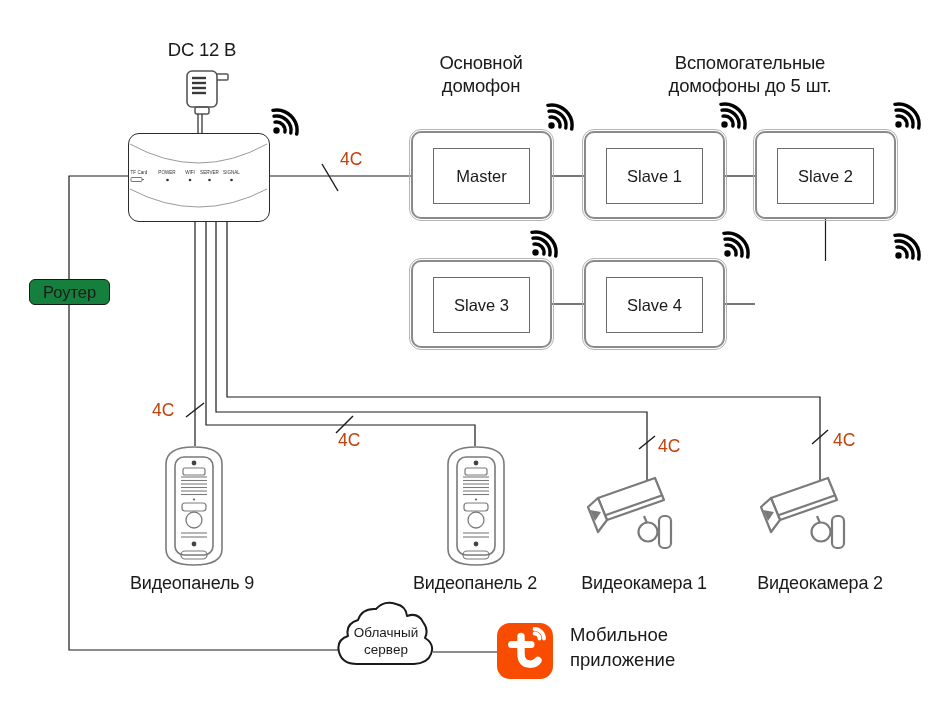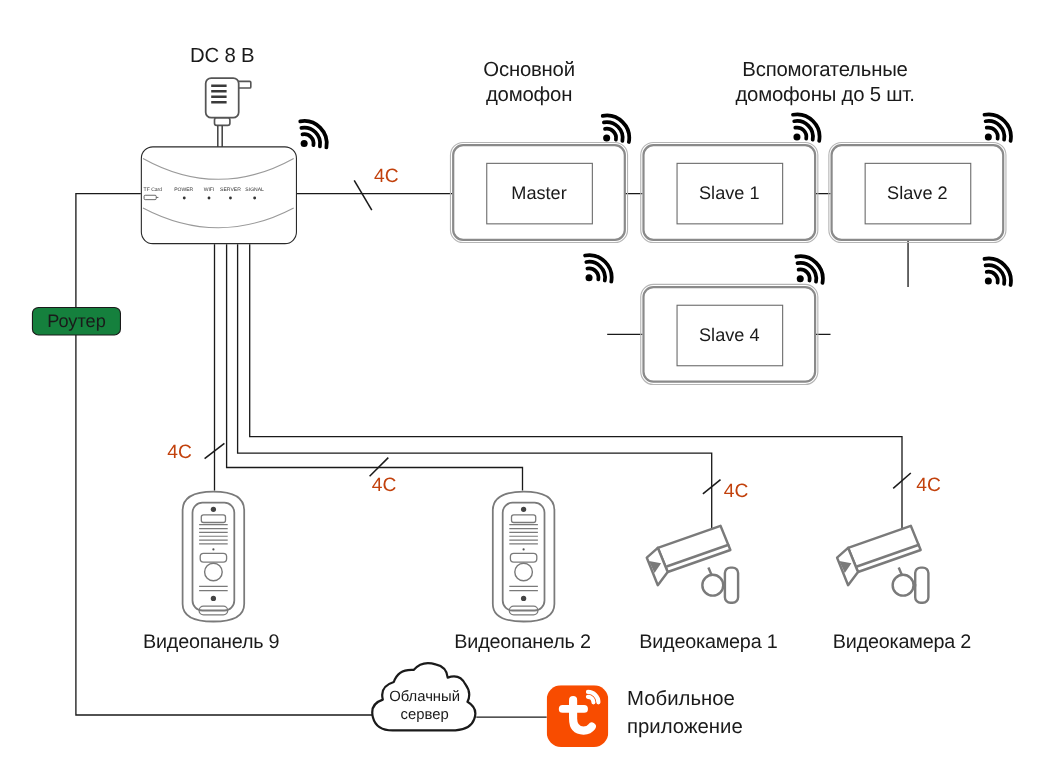--- a/index.html
+++ b/index.html
@@ -2,21 +2,21 @@
 <html><head>
 <meta charset="utf-8">
 <style>
   html,body{margin:0;padding:0;background:#fff;}
   #canvas{position:relative;width:950px;height:703px;background:#fff;overflow:hidden;
           font-family:"Liberation Sans","DejaVu Sans",sans-serif;color:#1a1a1a;}
   .abs{position:absolute;}
   .lbl{position:absolute;text-align:center;font-size:18px;line-height:23px;letter-spacing:-0.2px;color:#1a1a1a;}
   .cable-lbl{position:absolute;font-size:17.5px;color:#c2410c;}
   
-  .monitor{position:absolute;width:158px;height:88px;background:#fff;border:2.2px solid #8a8a8a;
+  .monitor{position:absolute;width:141px;height:88px;background:#fff;border:2.2px solid #8a8a8a;
            border-radius:10px;outline:1.2px solid #b5b5b5;outline-offset:1px;box-sizing:border-box;}
   .screen{width:95px;height:54px;margin:15px auto 0;border:1.4px solid #6b6b6b;
           display:flex;align-items:center;justify-content:center;font-size:16.5px;background:#fff;}
   
   .hub{position:absolute;left:128px;top:133px;width:142px;height:89px;background:#fff;
        border:1.4px solid #2a2a2a;border-radius:11px;box-sizing:border-box;}
   
   .routerbox{position:absolute;left:29px;top:279px;width:81px;height:26px;background:#15803d;
              border:1.8px solid #1a1a1a;border-radius:6px;display:flex;align-items:center;
              justify-content:center;font-size:16.5px;box-sizing:border-box;}
@@ -53,21 +53,21 @@
       <line x1="812" y1="444" x2="828" y2="430"></line>
     </g>
   </svg>
 
   <div class="cable-lbl" style="left:340px;top:149px">4C</div>
   <div class="cable-lbl" style="left:152px;top:400px">4C</div>
   <div class="cable-lbl" style="left:338px;top:430px">4C</div>
   <div class="cable-lbl" style="left:658px;top:436px">4C</div>
   <div class="cable-lbl" style="left:833px;top:430px">4C</div>
 
-  <div class="lbl" style="left:142px;top:38px;width:120px;font-size:18.5px">DC 8 В</div>
+  <div class="lbl" style="left:142px;top:38px;width:120px;font-size:18.5px">DC 12 В</div>
   <svg class="abs" style="left:182px;top:64px" width="50" height="70" viewBox="0 0 50 70" fill="none">
     <rect x="34" y="10" width="12" height="6" rx="1" stroke="#555" stroke-width="1.5"></rect>
     <rect x="5" y="7" width="30" height="36" rx="5" stroke="#555" stroke-width="1.6" fill="#fff"></rect>
     <g stroke="#3a3a3a" stroke-width="2.4">
       <line x1="10" y1="14" x2="24" y2="14"></line>
       <line x1="10" y1="19" x2="24" y2="19"></line>
       <line x1="10" y1="24" x2="24" y2="24"></line>
       <line x1="10" y1="29" x2="24" y2="29"></line>
     </g>
     <rect x="13" y="43" width="14" height="7" rx="2" stroke="#555" stroke-width="1.5"></rect>
@@ -173,20 +173,25 @@
   <div class="monitor" style="left:584px;top:131px">
     <div class="screen">
       <span>Slave 1</span>
     </div>
   </div>
   <div class="monitor" style="left:755px;top:131px">
     <div class="screen">
       <span>Slave 2</span>
     </div>
   </div>
+  <div class="monitor" style="left:411px;top:260px">
+    <div class="screen">
+      <span>Slave 3</span>
+    </div>
+  </div>
   <div class="monitor" style="left:584px;top:260px">
     <div class="screen">
       <span>Slave 4</span>
     </div>
   </div>
 
   <div class="routerbox">
     <span>Роутер</span>
   </div>
 

